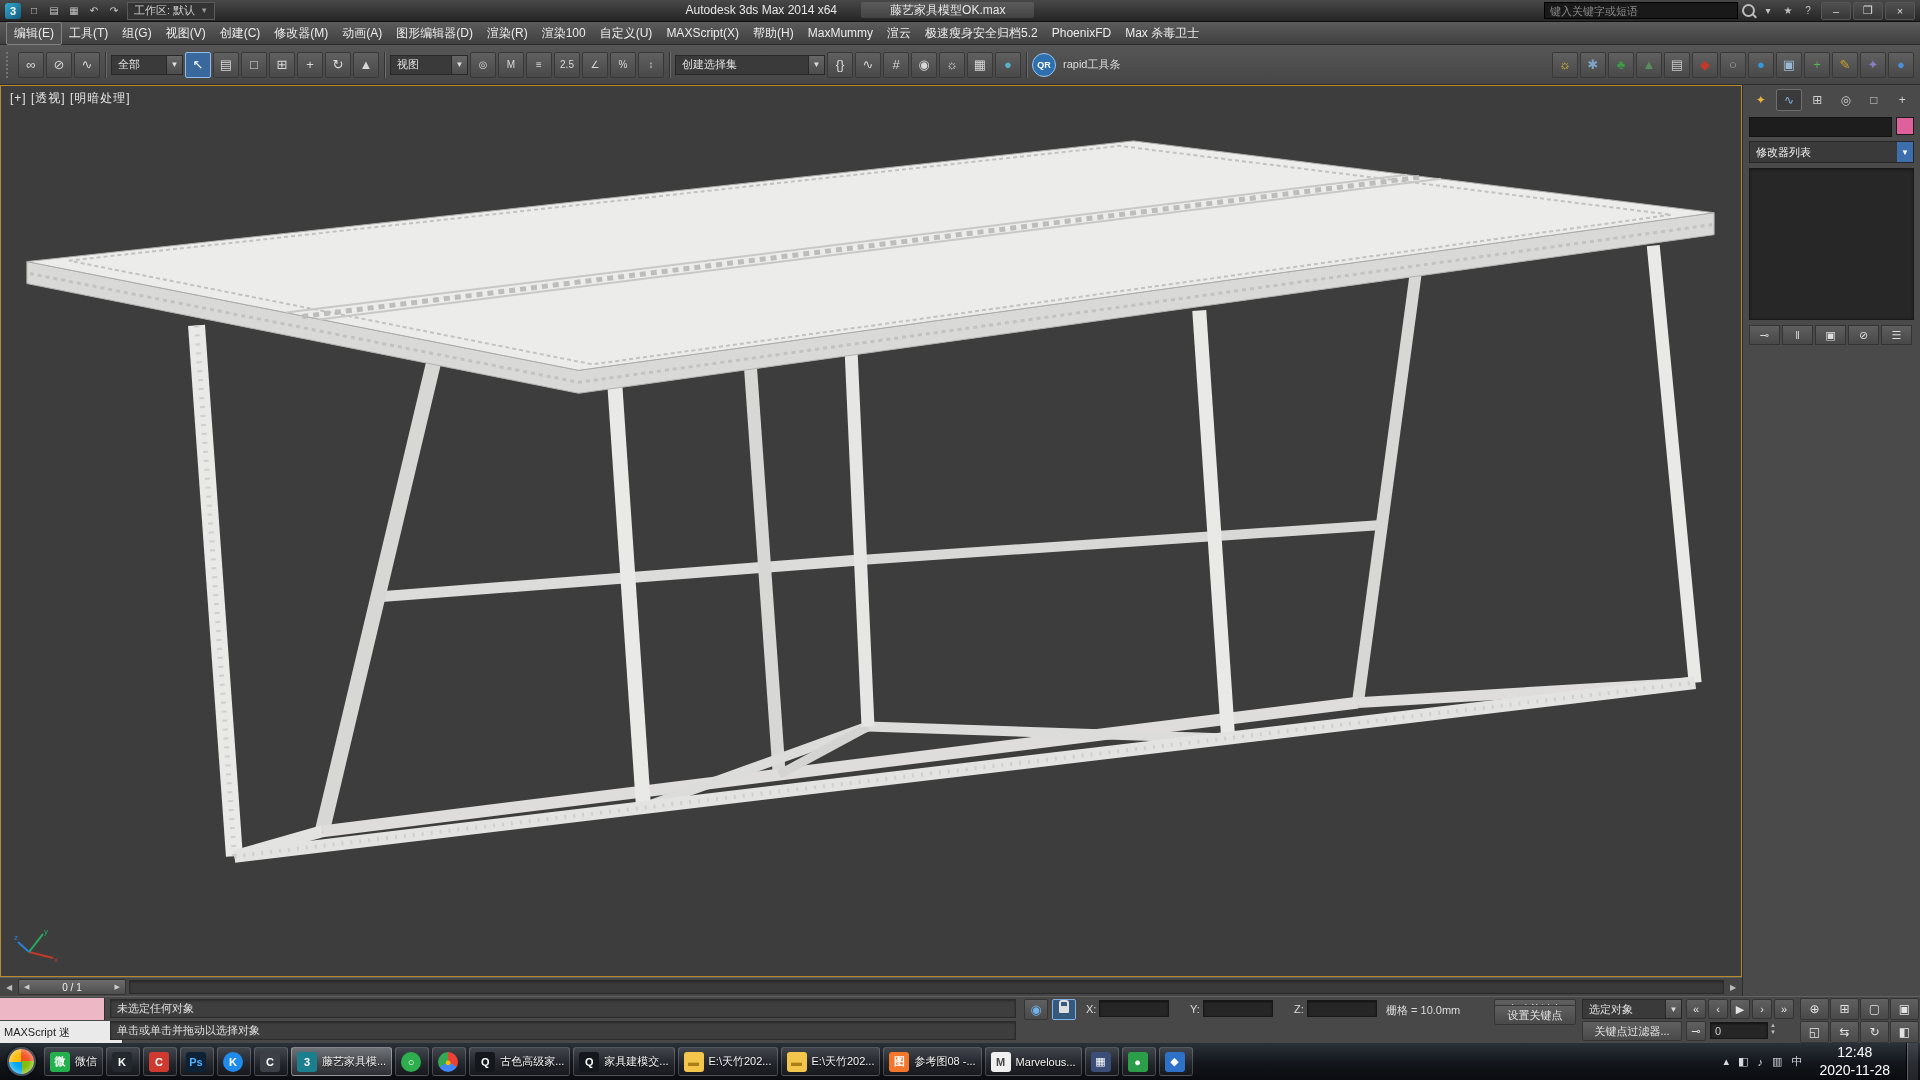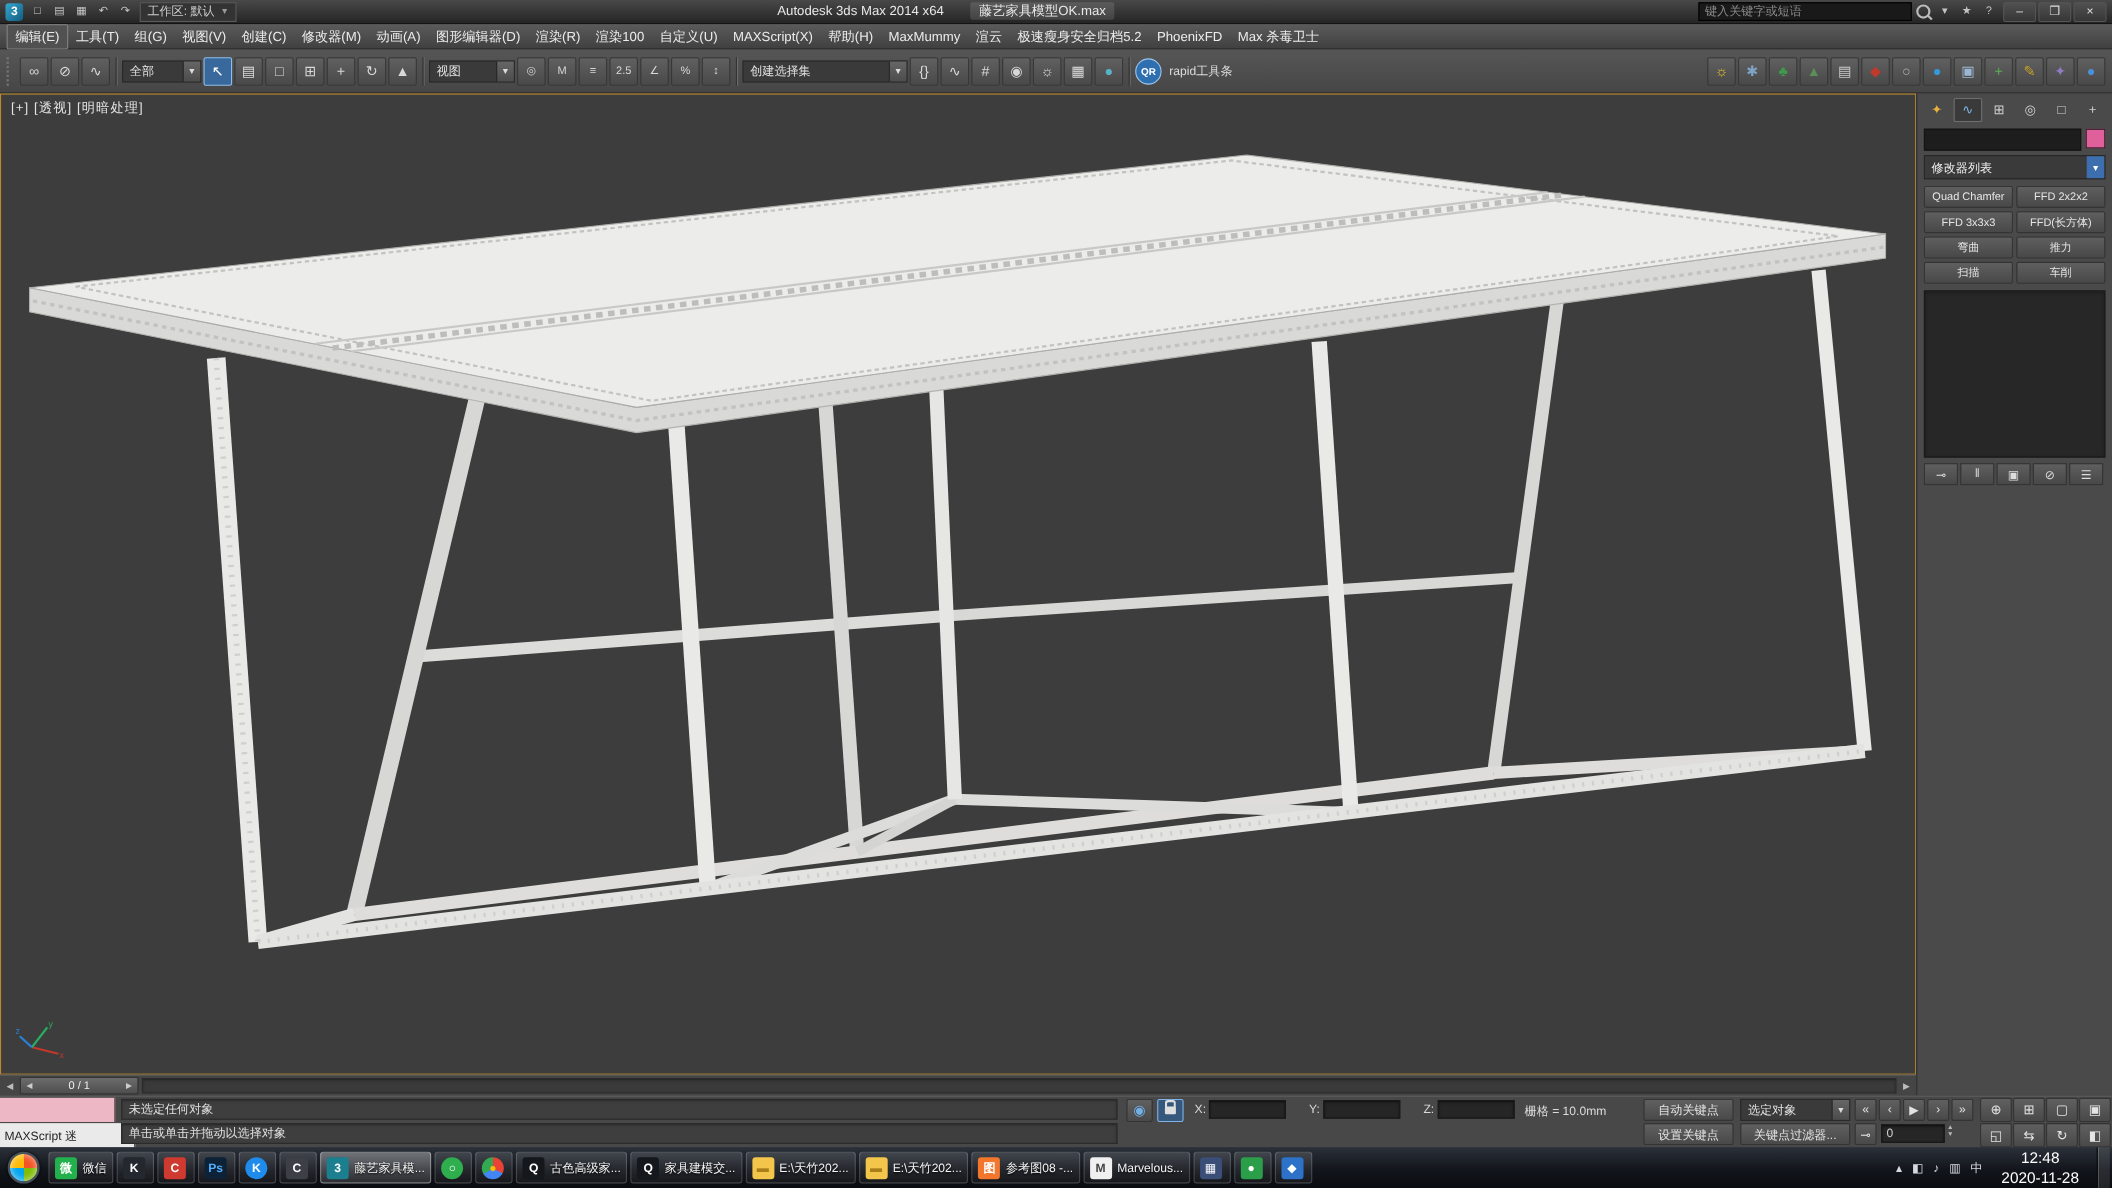--- a/index.html
+++ b/index.html
@@ -7,21 +7,21 @@
           font-family:"Liberation Sans","DejaVu Sans",sans-serif;color:#ddd;-webkit-font-smoothing:antialiased;}
   
   .titlebar{position:absolute;top:0;left:0;right:0;height:22px;background:linear-gradient(#484848,#252525);
             display:flex;align-items:center;gap:4px;padding:0 5px;font-size:12px;border-bottom:1px solid #111;box-sizing:border-box;}
   .app-logo{width:16px;height:16px;border-radius:3px;background:linear-gradient(135deg,#34a9cf,#135a80);
             color:#fff;font-weight:bold;font-size:11px;display:flex;align-items:center;justify-content:center;}
   .qa-btn{width:18px;height:16px;display:flex;align-items:center;justify-content:center;color:#c9c9c9;font-size:10px;}
   .workspace{height:16px;border:1px solid #5a5a5a;background:#333;padding:0 6px;display:flex;align-items:center;gap:5px;color:#ccc;font-size:11px;}
   .workspace .arr{font-size:8px;color:#999;}
   .title-center{position:absolute;left:300px;right:500px;text-align:center;color:#e8e8e8;pointer-events:none;white-space:nowrap;}
-  .doc-title{background:rgba(255,255,255,.12);padding:1px 8px;margin-left:24px;border-radius:2px;}
+  .doc-title{background:rgba(255,255,255,.12);padding:1px 29px;margin-left:24px;border-radius:2px;}
   .tb-right-cluster{margin-left:auto;display:flex;align-items:center;gap:4px;}
   .search-box{width:182px;height:15px;background:#191919;border:1px solid #000;color:#aaa;font-size:11px;padding:0 5px;outline:none;}
   .search-box::placeholder{color:#8a8a8a;}
   .mag{width:9px;height:9px;border:2px solid #bbb;border-radius:50%;position:relative;display:inline-block;}
   .mag::after{content:"";position:absolute;width:5px;height:2px;background:#bbb;transform:rotate(45deg);right:-4px;bottom:-2px;}
   .ti-btn{width:18px;height:16px;display:flex;align-items:center;justify-content:center;color:#c3c3c3;font-size:10px;}
   .win-btn{width:28px;height:16px;display:flex;align-items:center;justify-content:center;color:#ddd;font-size:11px;background:rgba(255,255,255,.07);border:1px solid #555;border-radius:2px;}
   
   .menubar{position:absolute;top:22px;left:0;right:0;height:23px;background:linear-gradient(#5b5b5b,#404040);
            border-bottom:1px solid #2a2a2a;display:flex;align-items:center;padding:0 6px;font-size:12px;box-sizing:border-box;}
@@ -403,30 +403,20 @@
         </span>
     </div>
     <div class="cp-row">
       <span class="cp-name"></span>
       <span class="cp-swatch" style="background: rgb(224, 96, 156);"></span>
     </div>
     <div class="cp-combo">
       <span>修改器列表</span>
       <span class="arr">▼</span>
     </div>
-    <div class="cp-btns">
-      <span class="cp-btn">Quad Chamfer</span>
-        <span class="cp-btn">FFD 2x2x2</span>
-        <span class="cp-btn">FFD 3x3x3</span>
-        <span class="cp-btn">FFD(长方体)</span>
-        <span class="cp-btn">弯曲</span>
-        <span class="cp-btn">推力</span>
-        <span class="cp-btn">扫描</span>
-        <span class="cp-btn">车削</span>
-    </div>
     <div class="cp-stack"></div>
     <div class="cp-stack-tools">
       <span class="cp-tool">
           <span>⊸</span>
         </span>
         <span class="cp-tool">
           <span>‖</span>
         </span>
         <span class="cp-tool">
           <span>▣</span>
@@ -475,21 +465,21 @@
     </div>
     <div class="coord-group" style="left:1294px;">
       <span>Z:</span>
       <span class="num-field"></span>
     </div>
 
     <span class="sb-label" style="left:1386px;top:6px;">栅格 = 10.0mm</span>
     <span class="sb-label" style="left:1386px;top:28px;margin-top:47px;">添加时间标记</span>
 
     <div class="sb-btn" style="left:1494px;top:2px;width:82px;height:20px;font-size:11px;">自动关键点</div>
-    <div class="sb-btn" style="left:1494px;top:24px;width:82px;height:20px;font-size:11px;">设置关键点</div>
+    <div class="sb-btn" style="left:1494px;top:8px;width:82px;height:20px;font-size:11px;">设置关键点</div>
 
     <div class="tb-combo" style="position:absolute;left:1582px;top:2px;width:100px;height:20px;">
       <span>选定对象</span>
       <span class="arr">▼</span>
     </div>
     <div class="sb-btn" style="left:1582px;top:24px;width:100px;height:20px;font-size:11px;">关键点过滤器...</div>
 
     <div class="playback">
       <span class="pb-btn">
           <span>«</span>

